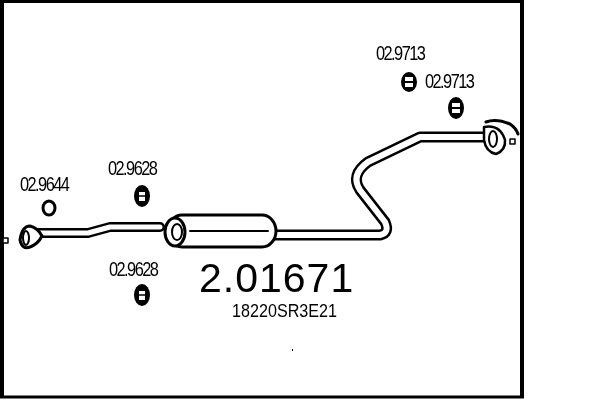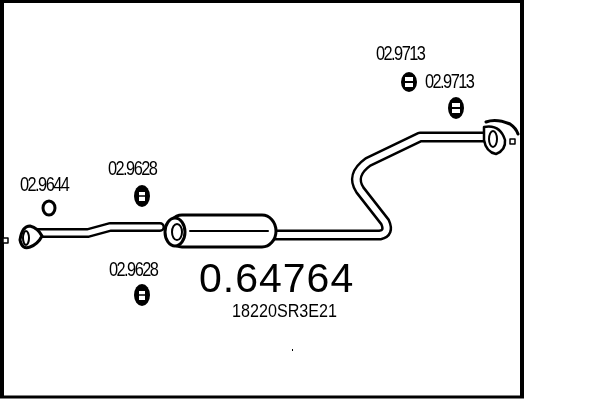--- a/index.html
+++ b/index.html
@@ -76,14 +76,14 @@
 
   <rect x="292" y="349" width="1" height="2" fill="#000"></rect>
 </svg>
 
 <div class="lbl part-small" style="left:20px; top:173px;">02.9644</div>
 <div class="lbl part-small" style="left:108px; top:157px;">02.9628</div>
 <div class="lbl part-small" style="left:109px; top:258px;">02.9628</div>
 <div class="lbl part-small" style="left:376px; top:42px;">02.9713</div>
 <div class="lbl part-small" style="left:425px; top:70px;">02.9713</div>
 
-<div class="lbl part-main" style="left:199px; top:258px;">0.64764</div>
+<div class="lbl part-main" style="left:199px; top:258px;">2.01671</div>
 <div class="lbl part-oem" style="left:232px; top:301px;">18220SR3E21</div>
 
 </body></html>

